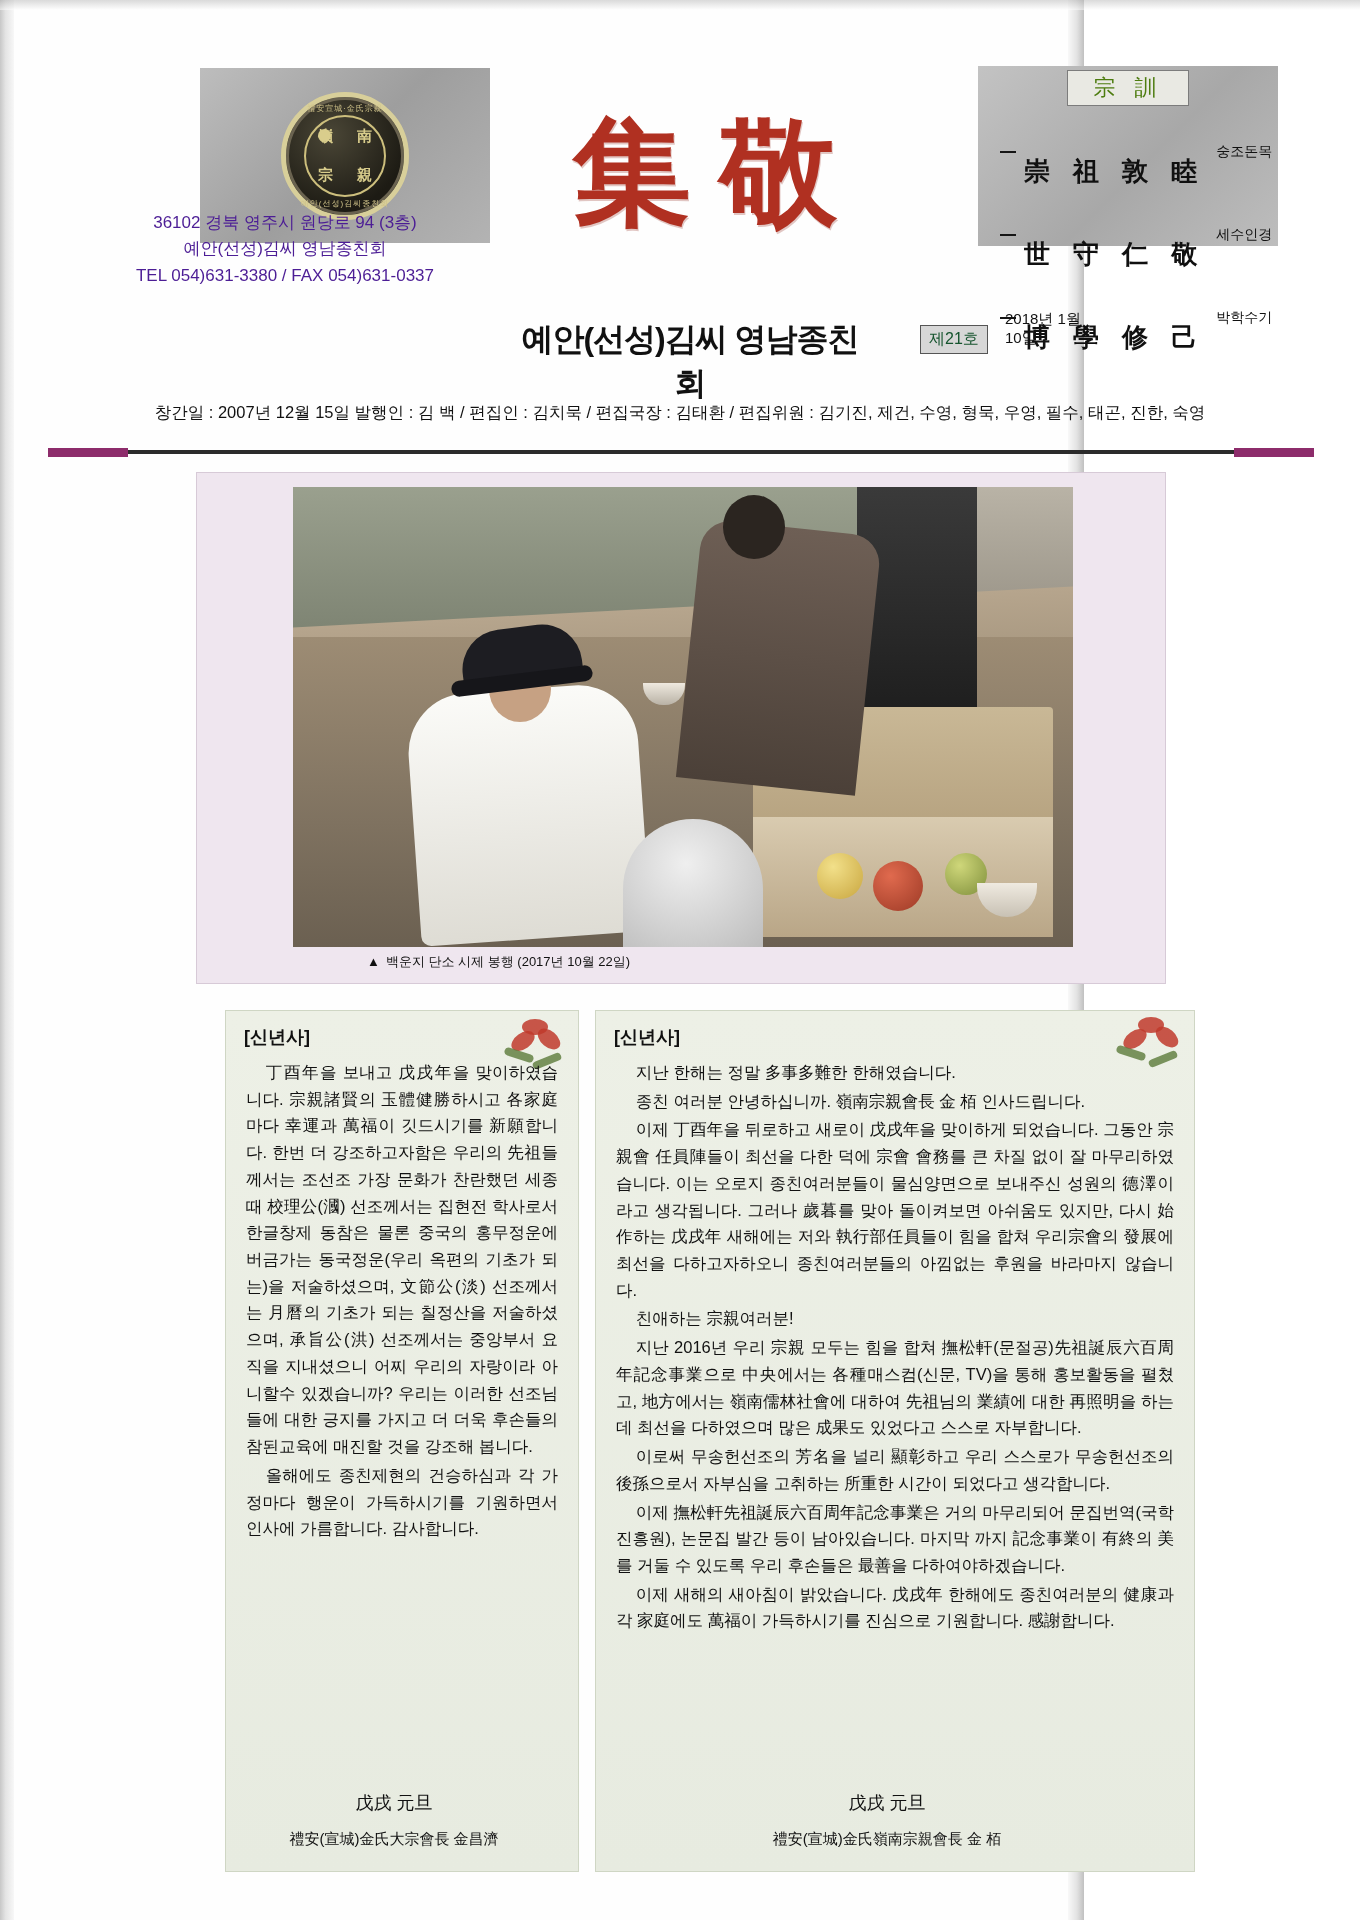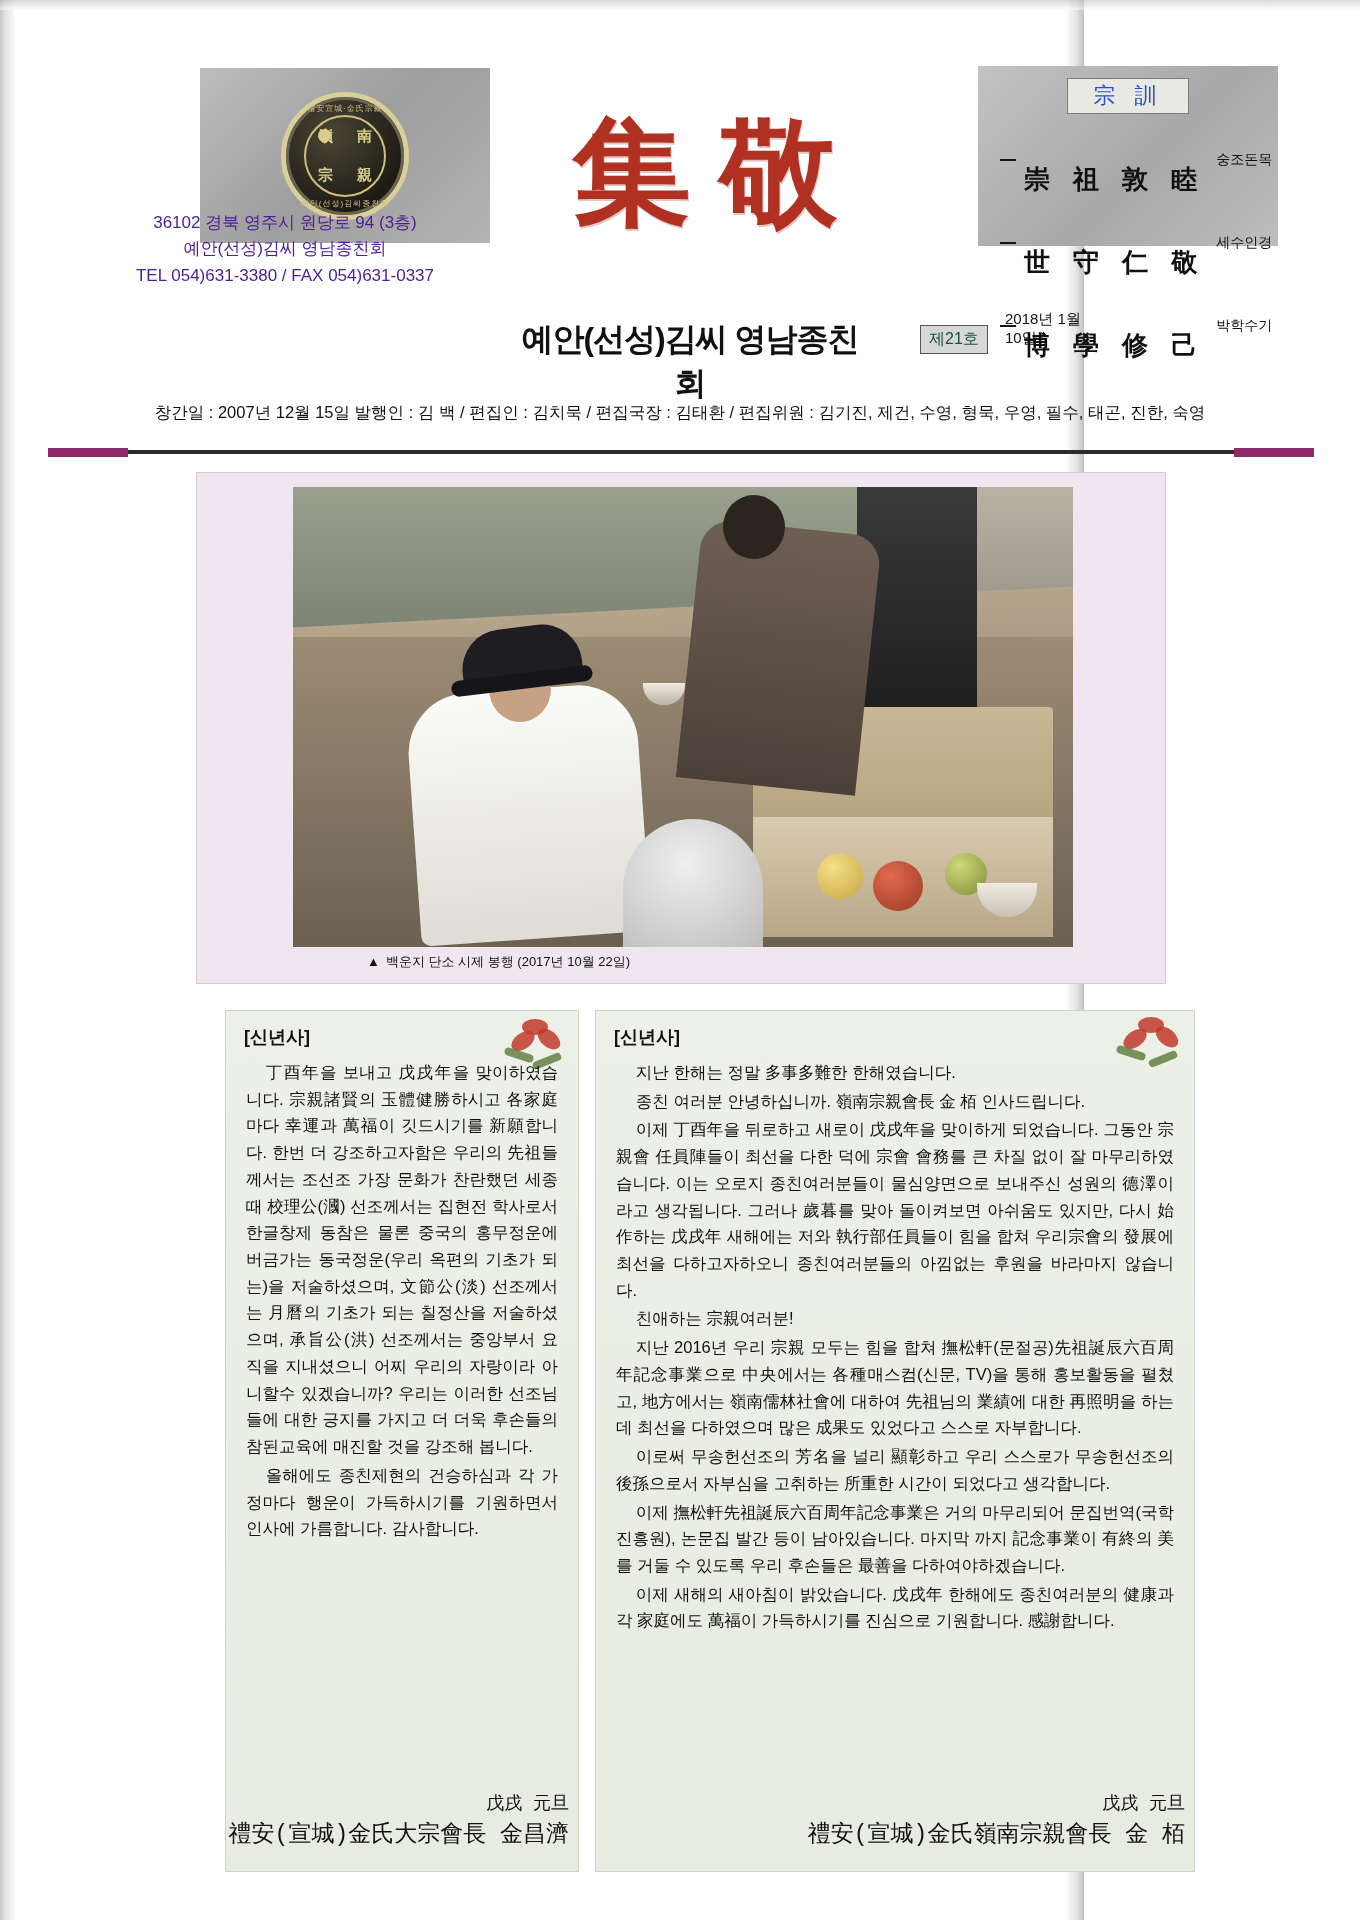--- a/index.html
+++ b/index.html
@@ -53,24 +53,24 @@
     color:#b03021;font-family:"DejaVu Serif",serif;font-size:118px;font-weight:bold;
     line-height:1;
     text-shadow:1px 2px 0 rgba(140,30,20,.25);
   }
   .motto-box{
     position:absolute;right:22px;top:14px;width:300px;height:180px;
     background:linear-gradient(135deg,#c3c3c3,#a8a8a8 55%,#bdbdbd);
     padding:0;
   }
   .motto-title{
-    margin:12px auto 6px auto;width:120px;height:34px;background:#e9e9e3;
+    margin:4px auto 6px auto;width:120px;height:34px;background:#e9e9e3;
     border:1px solid #7c7c7c;
     display:flex;align-items:center;justify-content:center;
-    font-family:"DejaVu Serif",serif;font-size:22px;letter-spacing:6px;color:#1d4ed8;
+    font-family:"DejaVu Serif",serif;font-size:22px;letter-spacing:6px;color:#4d7c0f;
   }
   .motto-line{
     display:flex;align-items:center;gap:8px;margin:8px 0 0 22px;
     font-family:"DejaVu Serif",serif;
   }
   .motto-dash{width:16px;height:2px;background:#151515;}
   .motto-hanja{font-size:26px;letter-spacing:7px;color:#101010;font-weight:bold;margin-top:40px;}
   .motto-kor{font-size:14px;color:#101010;margin-left:4px;}
 
   .addr{
@@ -157,24 +157,24 @@
   }
   .petal{position:absolute;width:26px;height:16px;border-radius:50%;background:#c0392b;opacity:.85;}
   .leaf{position:absolute;width:30px;height:8px;border-radius:6px;background:#5b7a3a;opacity:.8;}
   .col-body{
     position:absolute;left:20px;right:20px;top:48px;
     font-size:16.5px;line-height:1.62;color:#111;text-align:justify;
   }
   .col-left .col-body p{margin:0 0 2px 0;text-indent:1.2em;}
   .col-right .col-body p{margin:0 0 2px 0;text-indent:1.2em;}
   .sign{
-    position:absolute;left:0;right:9px;text-align:right;font-size:18px;color:#111;font-family:Liberation Mono, monospace;
+    position:absolute;left:0;right:16px;text-align:center;font-size:18px;color:#111;
   }
   .sign-date{bottom:56px;}
-  .sign-name{bottom:22px;font-size:23px;}
+  .sign-name{bottom:22px;font-size:15px;}
 </style>
 </head>
 <body>
 
 <div class="page">
 
   <div class="scan-left"></div>
   <div class="scan-right"></div>
   <div class="scan-top"></div>
 

